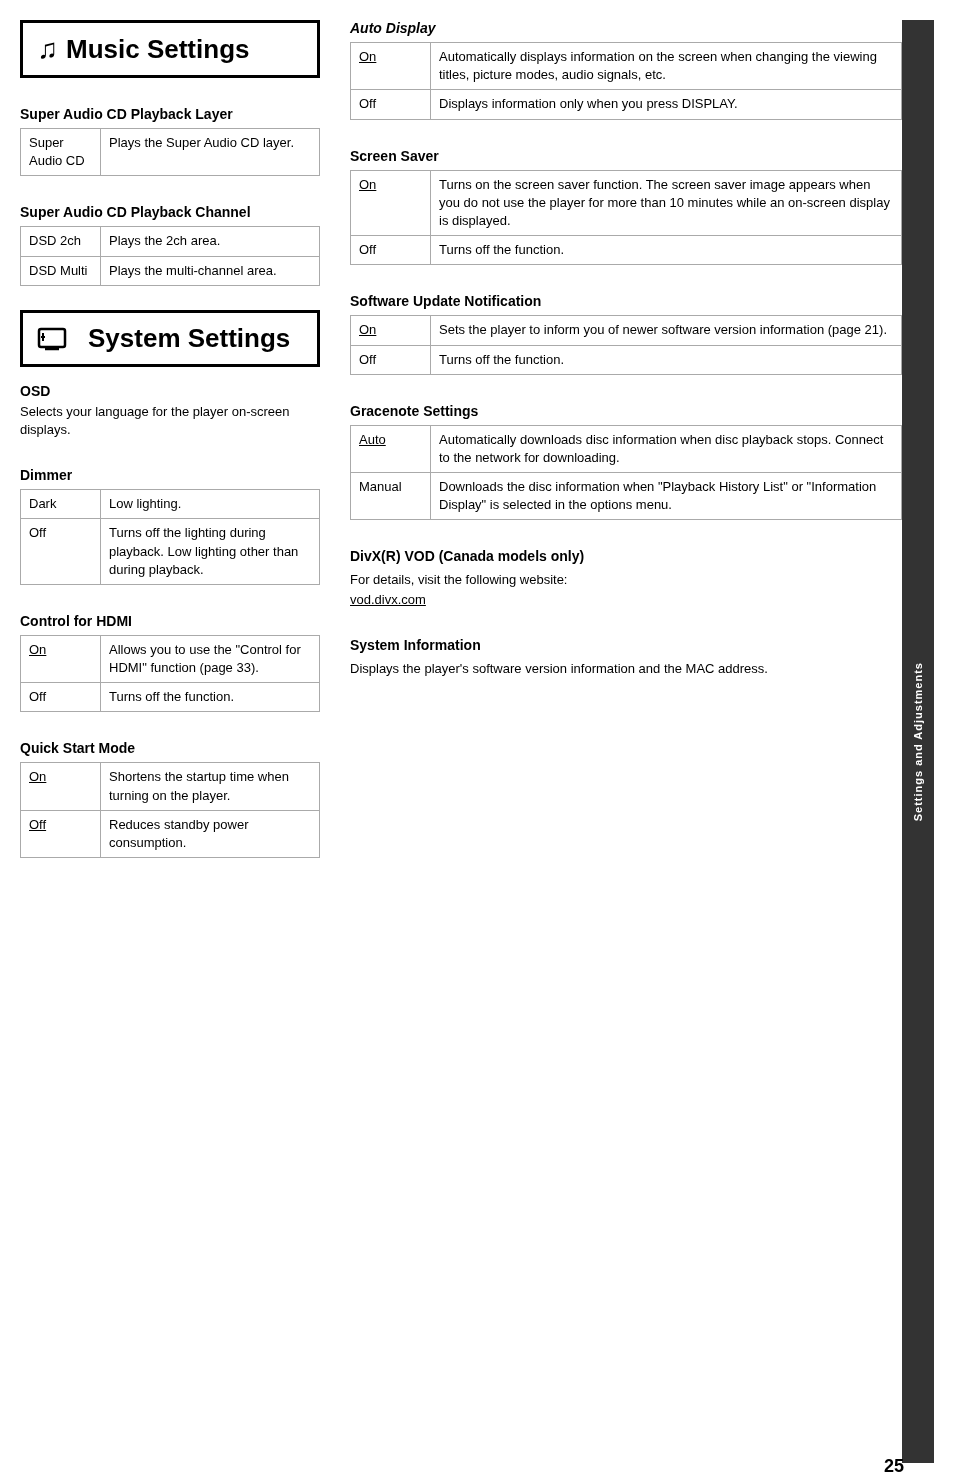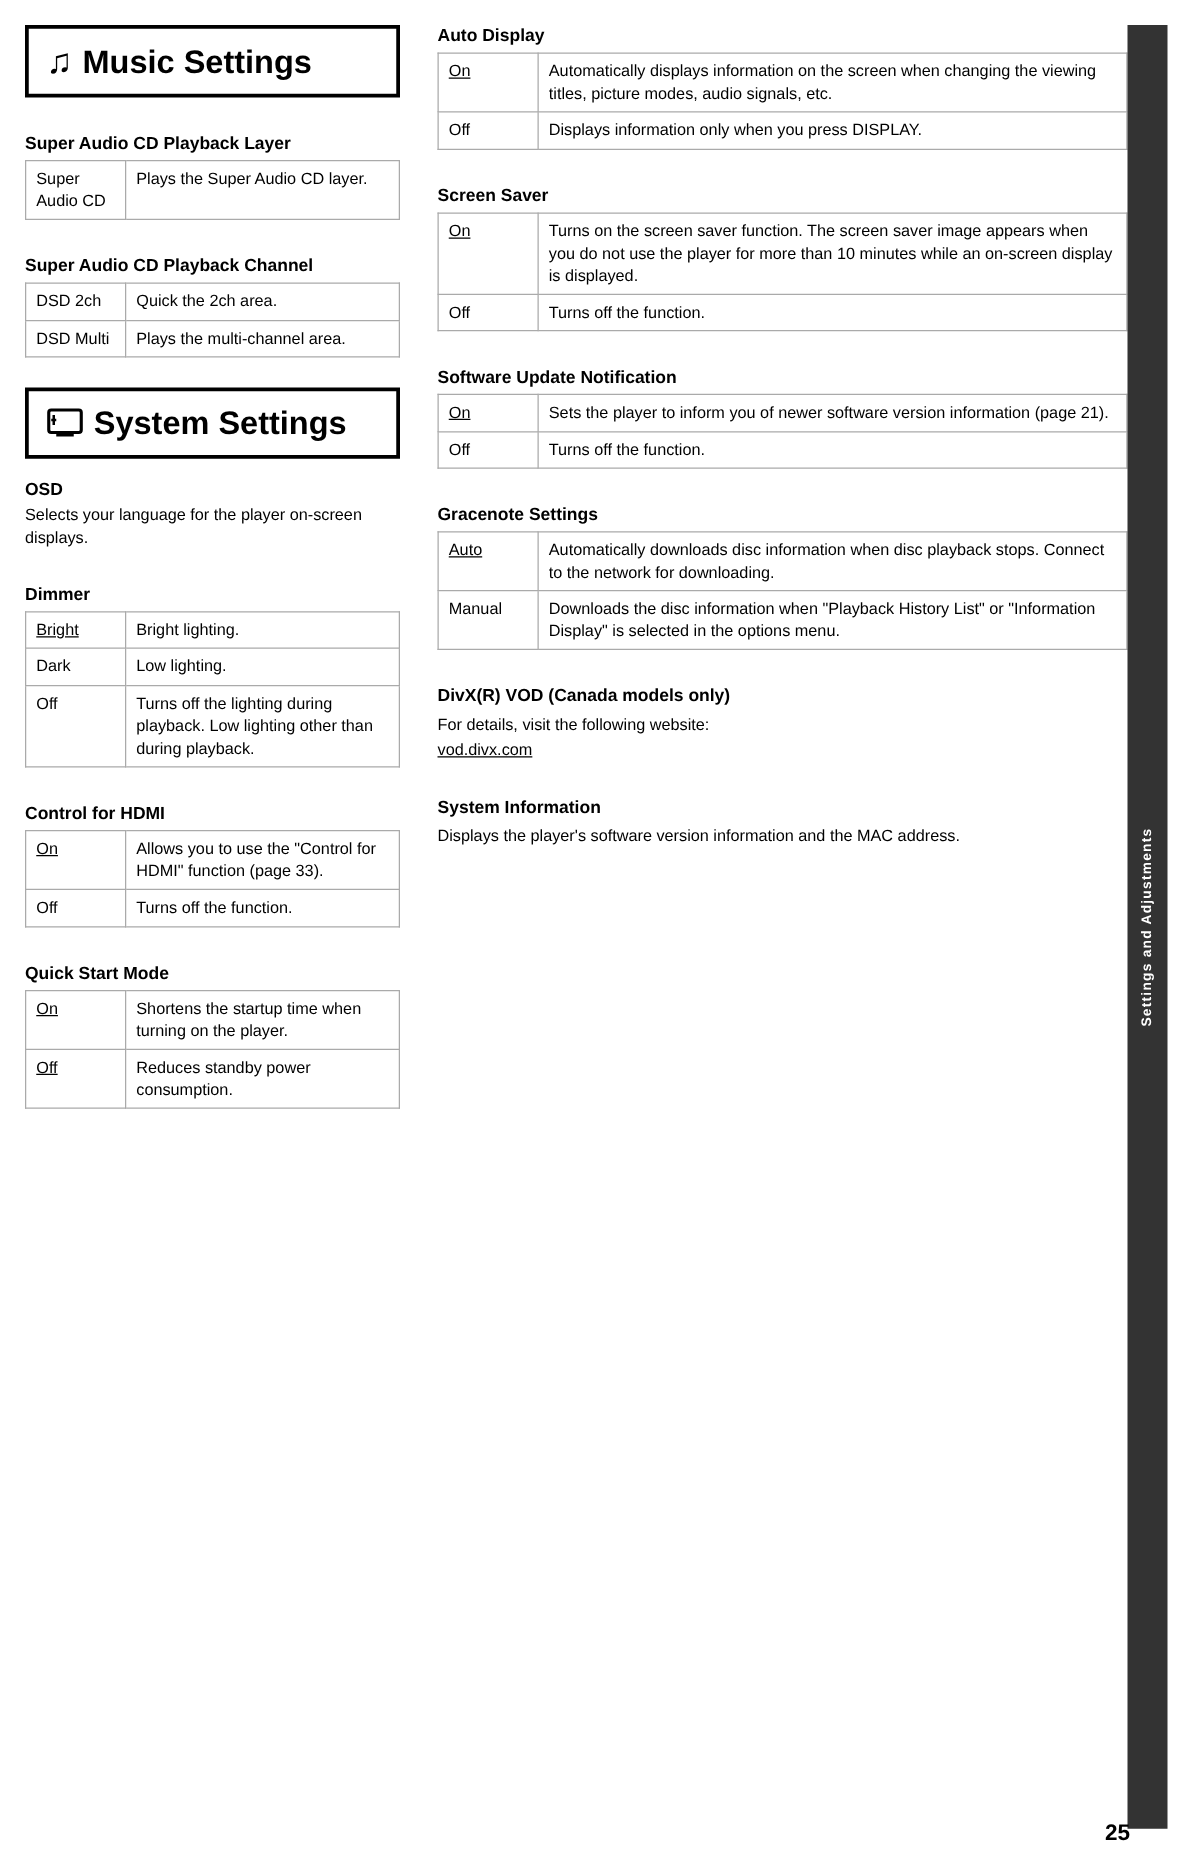--- a/index.html
+++ b/index.html
@@ -59,20 +59,21 @@
 
     
     .section-title {
       font-size: 14px;
       font-weight: bold;
       margin-bottom: 6px;
       margin-top: 28px;
     }
     .section-title:first-child {
       margin-top: 0;
+      font-style: italic;
     }
 
     
     .music-settings-header {
       display: flex;
       align-items: center;
       border: 3px solid #000;
       padding: 10px 14px;
       margin-bottom: 16px;
     }
@@ -87,20 +88,21 @@
     }
 
     
     .system-settings-header {
       display: flex;
       align-items: center;
       border: 3px solid #000;
       padding: 10px 14px;
       margin-bottom: 16px;
       margin-top: 24px;
+      gap: 13px;
     }
     .system-icon {
       font-size: 24px;
       margin-right: 8px;
     }
     .system-settings-title {
       font-size: 26px;
       font-weight: bold;
       font-family: 'Arial Black', Arial, sans-serif;
     }
@@ -178,21 +180,21 @@
             <td>Plays the Super Audio CD layer.</td>
           </tr>
         </tbody>
       </table>
 
       <div class="section-title">Super Audio CD Playback Channel</div>
       <table>
         <tbody>
           <tr>
             <td>DSD 2ch</td>
-            <td>Quick the 2ch area.</td>
+            <td>Plays the 2ch area.</td>
           </tr>
           <tr>
             <td>DSD Multi</td>
             <td>Plays the multi-channel area.</td>
           </tr>
         </tbody>
       </table>
 
       <div class="system-settings-header">
         <span class="system-icon">
@@ -209,24 +211,20 @@
 
       <div class="osd-section">
         <div class="osd-title">OSD</div>
         <div class="osd-text">Selects your language for the player on-screen displays.</div>
       </div>
 
       <div class="section-title">Dimmer</div>
       <table>
         <tbody>
           <tr>
-            <td><span class="underlined">Bright</span></td>
-            <td>Bright lighting.</td>
-          </tr>
-          <tr>
             <td>Dark</td>
             <td>Low lighting.</td>
           </tr>
           <tr>
             <td>Off</td>
             <td>Turns off the lighting during playback. Low lighting other than during playback.</td>
           </tr>
         </tbody>
       </table>
 

